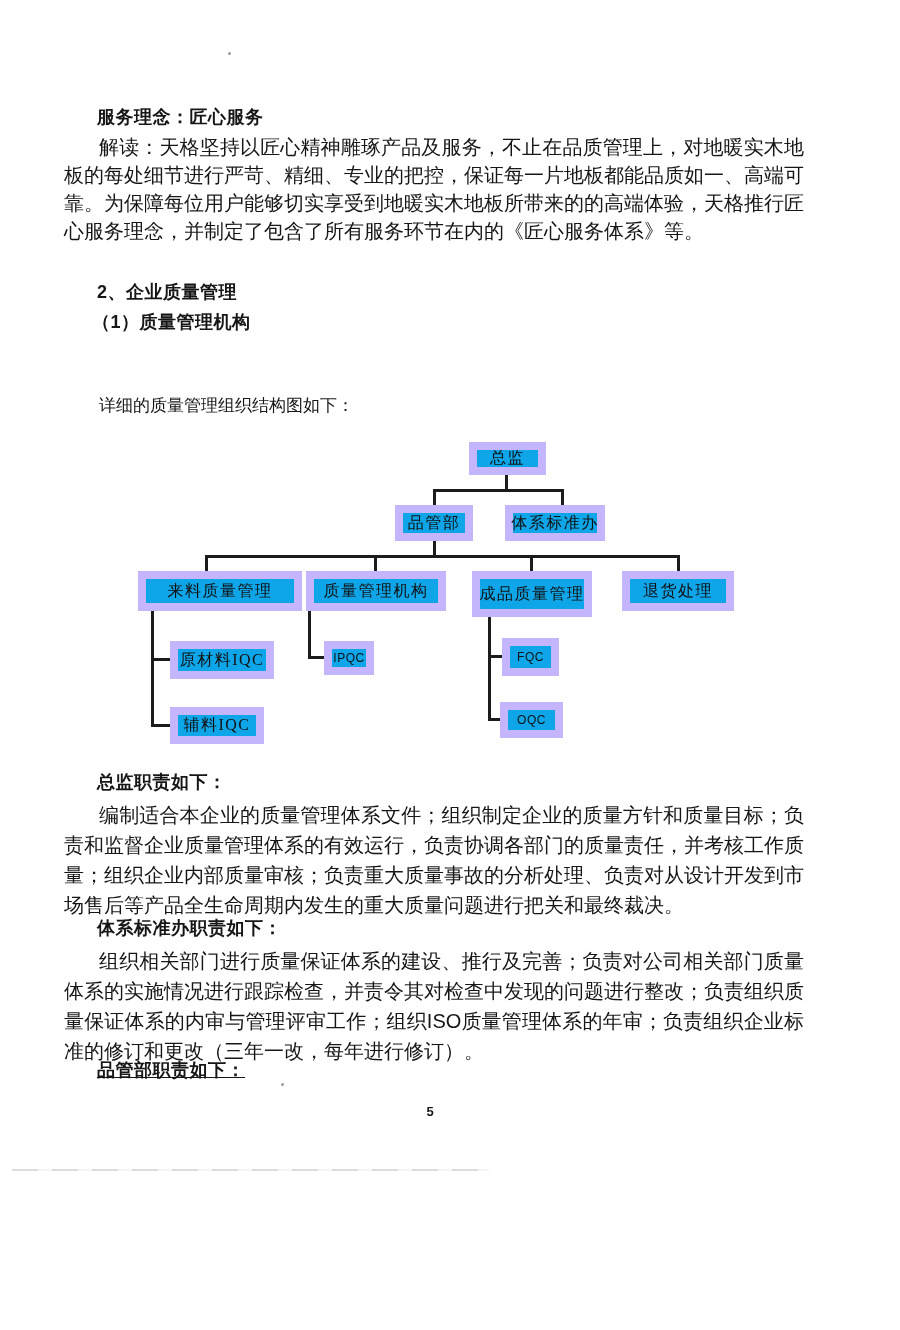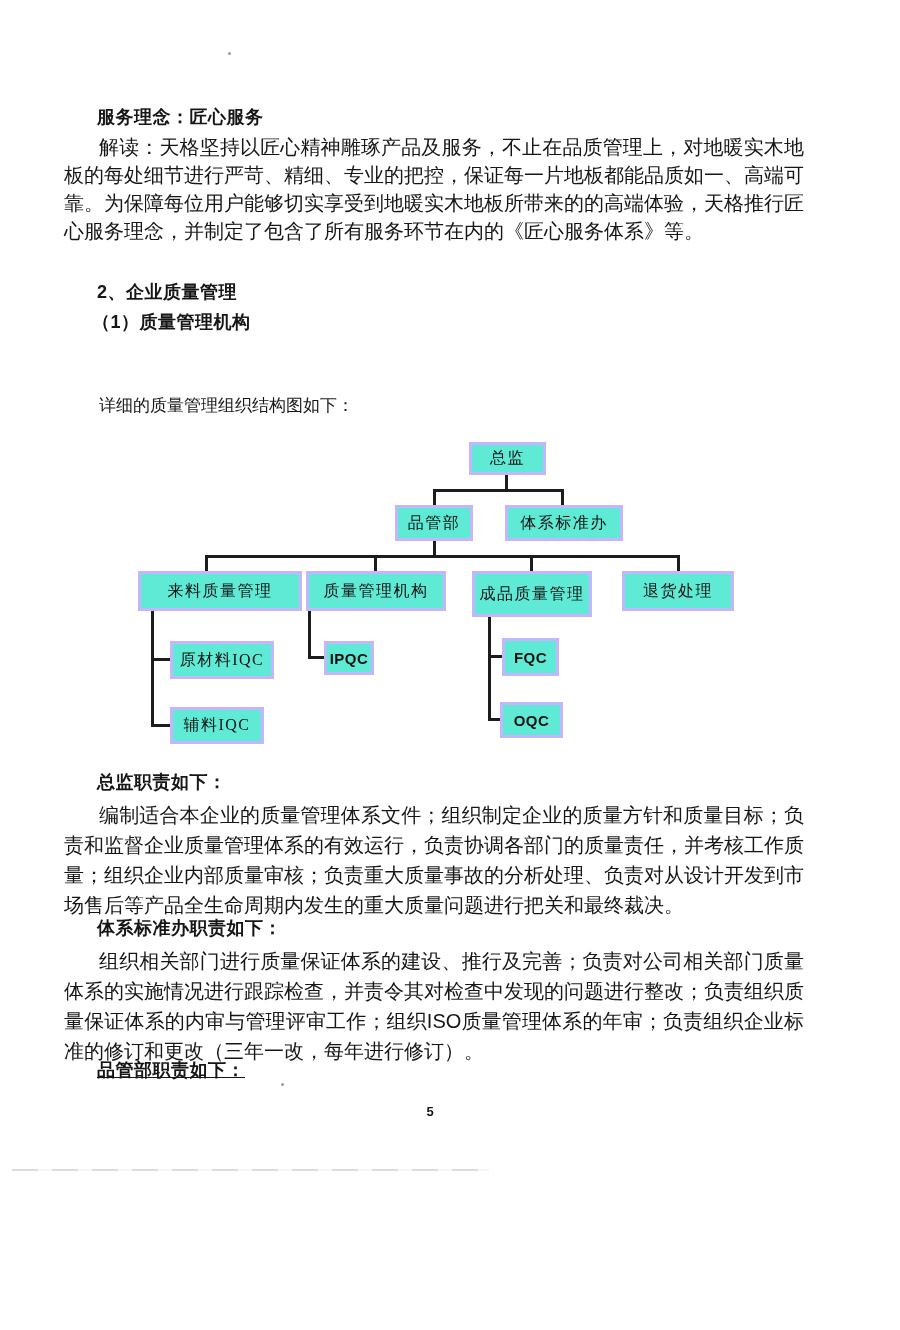--- a/index.html
+++ b/index.html
@@ -41,34 +41,34 @@
     width:36px;
     text-align:center;
     font-size:13px;
     font-weight:700;
   }
   
   .chart{position:absolute;left:0;top:0;width:900px;height:770px;}
   .cbox{
     position:absolute;
     box-sizing:border-box;
-    border:3px solid #c4b5fd;
-    background:#5eead4;
+    border:8px solid #c4b5fd;
+    background:#0ea5e9;
     display:flex;align-items:center;justify-content:center;
     font-family:"Liberation Serif", serif;
     font-size:16px;
     letter-spacing:1.5px;
     color:#111;
     white-space:nowrap;
   }
   .cbox.latin{
     font-family:"Liberation Sans", sans-serif;
-    font-weight:700;
+    font-weight:400;
     letter-spacing:0.5px;
-    font-size:15px;
+    font-size:12px;
   }
   .cline{position:absolute;background:#1c1c1c;}
   
   .speck{position:absolute;background:#9a9a9a;border-radius:50%;}
   .scan-line{
     position:absolute;
     left:12px;top:1169px;
     width:477px;height:2px;
     background:repeating-linear-gradient(90deg,#dcdcdc 0 26px,#f5f5f5 26px 40px);
   }
@@ -109,21 +109,21 @@
 
     <div class="cline" style="left:308px;top:611px;width:3px;height:48px;"></div>
     <div class="cline" style="left:308px;top:656px;width:16px;height:3px;"></div>
 
     <div class="cline" style="left:488px;top:611px;width:3px;height:110px;"></div>
     <div class="cline" style="left:488px;top:655px;width:14px;height:3px;"></div>
     <div class="cline" style="left:488px;top:718px;width:12px;height:3px;"></div>
 
     <div class="cbox" style="left:469px;top:442px;width:77px;height:33px;">总监</div>
     <div class="cbox" style="left:395px;top:505px;width:78px;height:36px;">品管部</div>
-    <div class="cbox" style="left:505px;top:505px;width:118px;height:36px;">体系标准办</div>
+    <div class="cbox" style="left:505px;top:505px;width:100px;height:36px;">体系标准办</div>
 
     <div class="cbox" style="left:138px;top:571px;width:164px;height:40px;">来料质量管理</div>
     <div class="cbox" style="left:306px;top:571px;width:140px;height:40px;">质量管理机构</div>
     <div class="cbox" style="left:472px;top:571px;width:120px;height:46px;">成品质量管理</div>
     <div class="cbox" style="left:622px;top:571px;width:112px;height:40px;">退货处理</div>
 
     <div class="cbox" style="left:170px;top:641px;width:104px;height:38px;">原材料IQC</div>
     <div class="cbox" style="left:170px;top:707px;width:94px;height:37px;">辅料IQC</div>
     <div class="cbox latin" style="left:324px;top:641px;width:50px;height:34px;">IPQC</div>
     <div class="cbox latin" style="left:502px;top:638px;width:57px;height:38px;">FQC</div>

